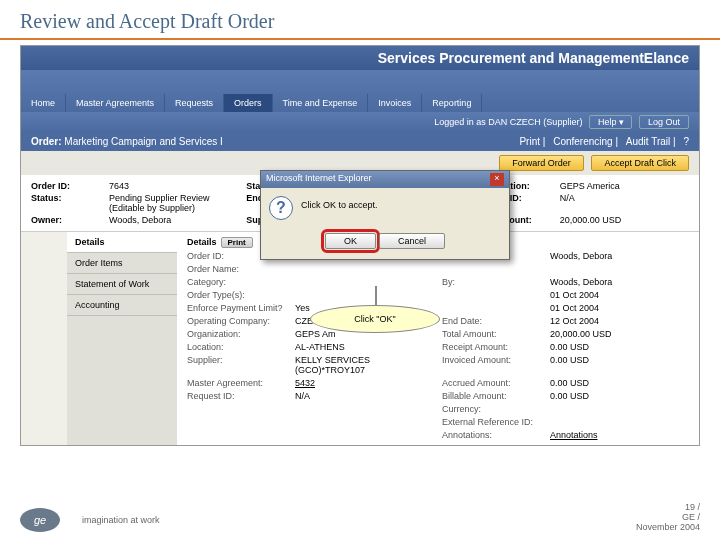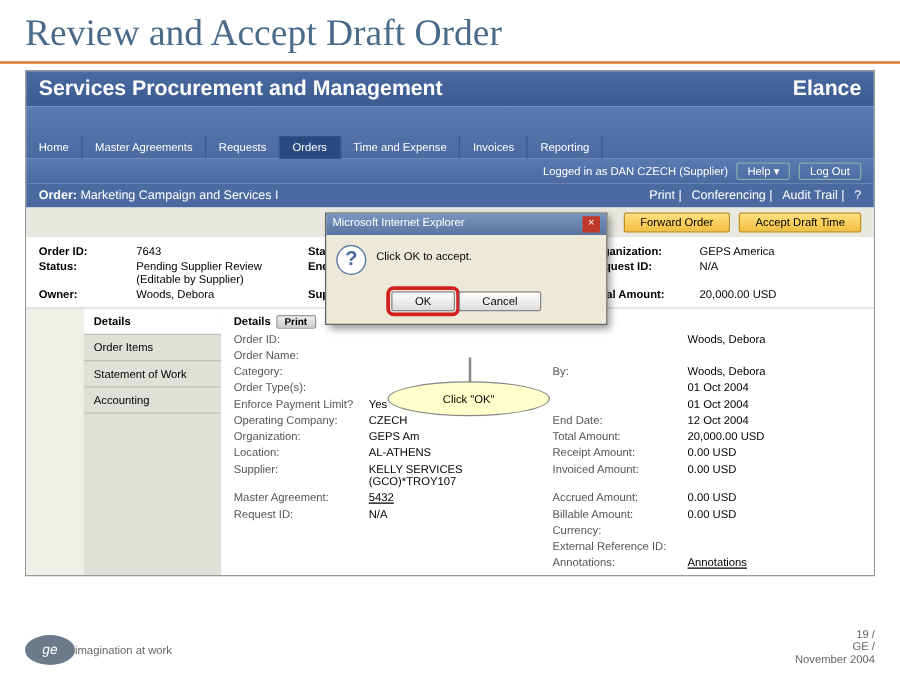--- a/index.html
+++ b/index.html
@@ -1,51 +1,51 @@
 <!DOCTYPE html>
 <html><head>
 <meta charset="utf-8">
 <style>
   * { margin: 0; padding: 0; box-sizing: border-box; }
   body { font-family: Arial, sans-serif; font-size: 10px; background: #fff; width: 720px; height: 540px; position: relative; }
-  .slide-title { font-family: Georgia, serif; font-size: 30px; color: #4a6a8a; padding: 10px 20px 5px; border-bottom: 2px solid #d97b2d; font-weight: 300; }
+  .slide-title { font-family: Georgia, serif; font-size: 20px; color: #4a6a8a; padding: 10px 20px 5px; border-bottom: 2px solid #d97b2d; font-weight: 300; }
   .app { margin: 5px 20px 0; border: 1px solid #999; background: #fff; }
-  .brand-bar { background: linear-gradient(#4a6aa0, #3a5a90); color: #fff; display: flex; justify-content: space-between; padding: 4px 10px; font-size: 17px; font-weight: bold; }
+  .brand-bar { background: linear-gradient(#4a6aa0, #3a5a90); color: #fff; display: flex; justify-content: flex-end; padding: 4px 10px; font-size: 14px; font-weight: bold; }
   .nav-bar { background: linear-gradient(#5a7ab0, #4a6aa0); display: flex; }
   .nav-item { color: #fff; padding: 4px 10px; font-size: 9px; border-right: 1px solid #3a5a90; cursor: pointer; margin-top: 24px; }
   .nav-item.active { background: #2a4a80; }
   .login-bar { background: linear-gradient(#5a7ab0, #4a6aa0); text-align: right; padding: 3px 10px; color: #fff; font-size: 9px; }
   .login-bar .btn { display: inline-block; border: 1px solid #8aa; padding: 1px 8px; margin-left: 4px; border-radius: 2px; cursor: pointer; }
   .order-hdr { background: #4a6aa0; color: #fff; padding: 4px 10px; display: flex; justify-content: space-between; font-size: 10px; }
   .order-hdr .links span { margin-left: 5px; cursor: pointer; }
   .action-bar { background: #e8e8e0; padding: 4px 10px; text-align: right; }
   .yellow-btn { display: inline-block; background: linear-gradient(#ffe080, #f0c040); border: 1px solid #c09020; padding: 2px 12px; font-size: 9px; border-radius: 2px; cursor: pointer; margin-left: 5px; }
   .info-grid { display: grid; grid-template-columns: 70px 1fr 80px 1fr 80px 1fr; padding: 6px 10px; gap: 2px 8px; background: #fff; border-bottom: 1px solid #ccc; font-size: 9px; }
   .info-grid .lbl { font-weight: bold; }
   .body-area { display: flex; background: #f0f0e8; min-height: 200px; padding-left: 46px; }
   .side-tabs { width: 110px; background: #e0e0d8; }
   .side-tabs .tab { padding: 5px 8px; font-size: 9px; border-bottom: 1px solid #c0c0b8; cursor: pointer; }
   .side-tabs .tab.active { background: #fff; font-weight: bold; }
   .detail-pane { flex: 1; display: grid; grid-template-columns: 100px 1fr 100px 1fr; padding: 5px 10px; gap: 3px 8px; font-size: 9px; position: relative; background: #fff; }
   .detail-pane .dlbl { color: #555; }
   .detail-pane .dval { color: #000; }
   .detail-pane .hdr { font-weight: bold; grid-column: 1 / -1; }
   .edit-btn { display: inline-block; background: linear-gradient(#eee,#ccc); border:1px solid #999; padding:0 6px; font-size:8px; border-radius:2px; margin-left:4px; cursor:pointer;}
-  .dialog { position: absolute; top: 170px; left: 260px; width: 226px; background: #ece9d8; border: 1px solid #666; box-shadow: 3px 3px 6px rgba(0,0,0,0.4); z-index: 10; }
+  .dialog { position: absolute; top: 170px; left: 260px; width: 250px; background: #ece9d8; border: 1px solid #666; box-shadow: 3px 3px 6px rgba(0,0,0,0.4); z-index: 10; }
   .dlg-title { background: linear-gradient(#7a96c0, #5a76a0); color: #fff; padding: 2px 5px; font-size: 9px; display: flex; justify-content: space-between; }
   .dlg-close { background: #c0392b; color: #fff; width: 14px; height: 13px; text-align: center; line-height: 11px; cursor: pointer; font-size:9px; }
   .dlg-body { padding: 8px; font-size: 9px; display: flex; gap: 8px; }
   .dlg-icon { width: 24px; height: 24px; border-radius: 50%; background: #fff; border: 1px solid #4a6aa0; color: #4a6aa0; font-size: 16px; font-weight: bold; text-align: center; line-height: 22px; }
   .dlg-btns { text-align: center; padding: 5px 0 10px; }
   .dlg-btn { display: inline-block; background: linear-gradient(#fff,#ddd); border: 1px solid #888; padding: 2px 18px; font-size: 9px; margin: 0 0; cursor: pointer; border-radius: 2px; }
   .dlg-btn.ok { outline: 3px solid #d02020; outline-offset: 1px; }
   .callout { position: absolute; top: 305px; left: 310px; width: 130px; height: 28px; background: #ffffcc; border: 1px solid #888; border-radius: 50%; text-align: center; line-height: 26px; font-size: 9px; z-index: 9; }
   .callout::before { content:""; position:absolute; top:-20px; left:50%; width:1px; height:20px; border-left:2px solid #888; }
   .footer { position: absolute; bottom: 8px; left: 0; right: 0; display: flex; justify-content: space-between; padding: 0 20px; font-size: 9px; color: #666; align-items: flex-end; }
-  .ge-logo { width: 40px; height: 24px; border-radius: 50%; background: #6a7a8a; color: #fff; display: inline-flex; align-items: center; justify-content: center; font-size: 11px; font-style: italic; margin-right: 0; }
+  .ge-logo { width: 40px; height: 24px; border-radius: 50%; background: #6a7a8a; color: #fff; display: inline-flex; align-items: center; justify-content: center; font-size: 11px; font-style: italic; margin-right: 22px; }
   .link { color: #0050a0; text-decoration: underline; }
 </style>
 </head>
 <body>
 
 <div class="slide-title">Review and Accept Draft Order</div>
 
 <div class="app">
   <div class="brand-bar">
     <span>Services Procurement and Management</span>
@@ -69,21 +69,21 @@
     <div><b>Order:</b> <span>Marketing Campaign and Services I</span></div>
     <div class="links">
       <span>Print</span> |
       <span>Conferencing</span> |
       <span>Audit Trail</span> |
       <span>?</span>
     </div>
   </div>
   <div class="action-bar">
     <span class="yellow-btn">Forward Order</span>
-    <span class="yellow-btn">Accept Draft Time</span>
+    <span class="yellow-btn">Accept Draft Click</span>
   </div>
   <div class="info-grid">
     <div class="lbl">Order ID:</div>
       <div>7643</div>
     <div class="lbl">Start Date:</div>
       <div>01 Oct 2004</div>
     <div class="lbl">Organization:</div>
       <div>GEPS America</div>
     <div class="lbl">Status:</div>
       <div>Pending Supplier Review (Editable by Supplier)</div>

